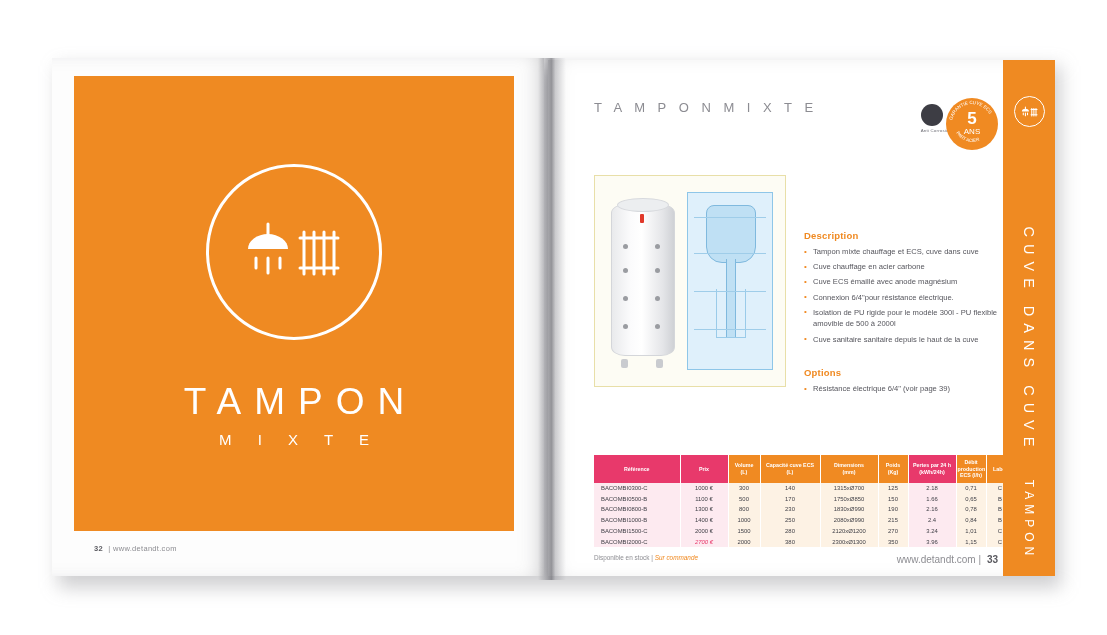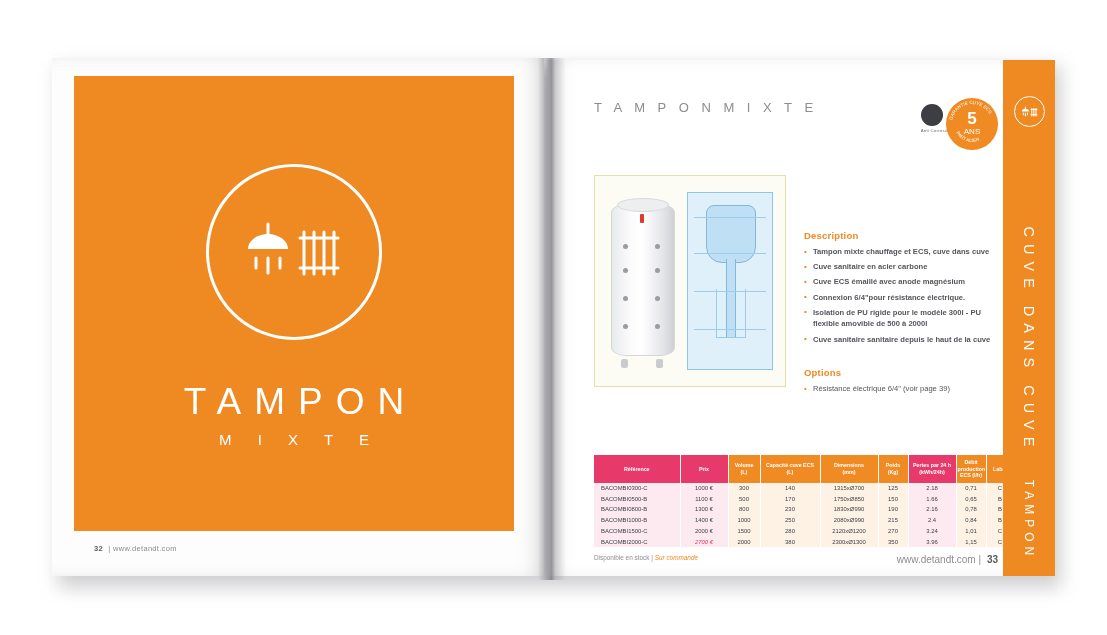--- a/index.html
+++ b/index.html
@@ -406,21 +406,20 @@
     letter-spacing: 0.2px;
   }
   .desc-list {
     position: absolute;
     left: 256px;
     top: 186px;
     width: 200px;
     margin: 0;
     padding: 0;
     list-style: none;
-    font-weight: bold;
   }
   .desc-list li,
   .opt-list li {
     position: relative;
     font-size: 7.6px;
     line-height: 11.6px;
     color: #55555c;
     padding-left: 9px;
     margin-bottom: 3.6px;
   }
@@ -624,21 +623,21 @@
             <div class="hline" style="top:24px;"></div>
             <div class="hline" style="top:60px;"></div>
             <div class="hline" style="top:98px;"></div>
             <div class="hline" style="top:136px;"></div>
           </div>
         </div>
 
         <div class="sec-title" style="left:256px; top:170px;">Description</div>
         <ul class="desc-list">
           <li>Tampon mixte chauffage et ECS, cuve dans cuve</li>
-          <li>Cuve sanitaire en acier carbone</li>
+          <li>Cuve chauffage en acier carbone</li>
           <li>Cuve ECS émaillé avec anode magnésium</li>
           <li>Connexion 6/4"pour résistance électrique.</li>
           <li>Isolation de PU rigide pour le modèle 300l - PU flexible amovible de 500 à 2000l</li>
           <li>Cuve sanitaire sanitaire depuis le haut de la cuve</li>
         </ul>
 
         <div class="sec-title" style="left:256px; top:307px;">Options</div>
         <ul class="opt-list">
           <li>Résistance électrique 6/4" (voir page 39)</li>
         </ul>

